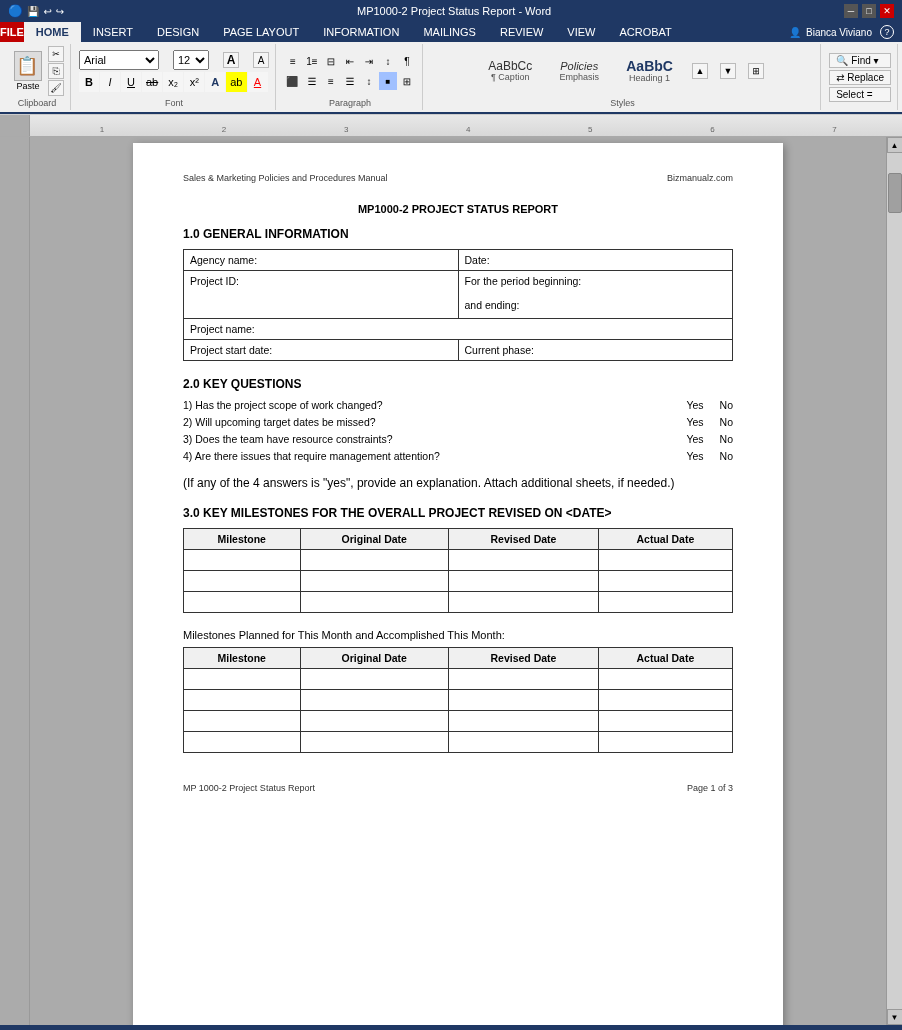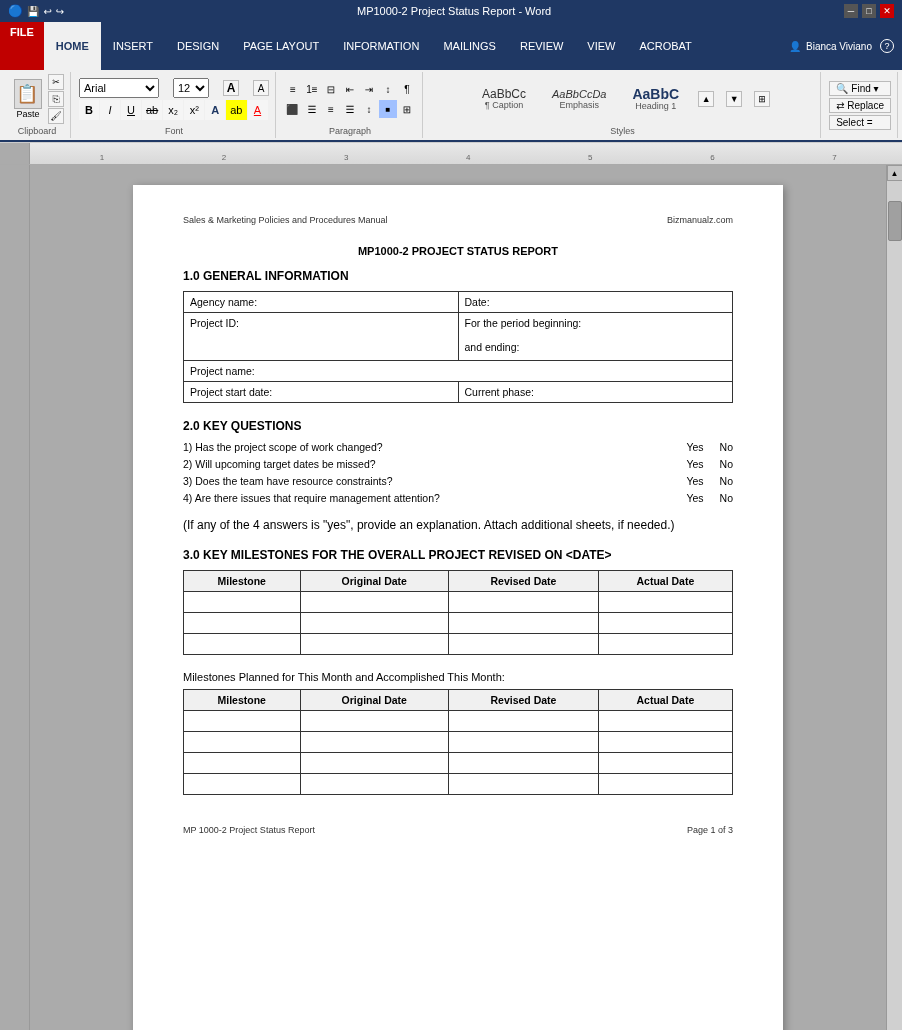--- a/index.html
+++ b/index.html
@@ -17,28 +17,28 @@
       font-size: 11px;
     }
     .title-bar-center { flex: 1; text-align: center; }
     .title-bar-controls { display: flex; gap: 4px; }
     .title-btn { width: 14px; height: 14px; background: #555; border: none; color: white; font-size: 9px; cursor: pointer; display: flex; align-items: center; justify-content: center; }
 
     
     .ribbon { background: #f0f0f0; border-bottom: 1px solid #ccc; }
     .ribbon-tabs { display: flex; background: #1f3864; }
     .ribbon-tab {
-      padding: 18px 12px;
+      padding: 4px 12px;
       color: white;
       font-size: 11px;
       cursor: pointer;
       font-weight: normal;
     }
     .ribbon-tab.active { background: #f0f0f0; color: #1f3864; font-weight: bold; }
-    .ribbon-tab.file-tab { background: #c00000; padding: 4px 10px; font-weight: bold; }
+    .ribbon-tab.file-tab { background: #c00000; padding: 4px 0; font-weight: bold; }
 
     .ribbon-content {
       display: flex;
       align-items: stretch;
       padding: 2px 4px;
       gap: 2px;
       background: #f0f0f0;
       border-bottom: 2px solid #1f3864;
       min-height: 72px;
     }
@@ -113,21 +113,21 @@
     .main-layout { display: flex; height: calc(100vh - 22px - 72px - 22px - 26px); }
 
     
     .left-margin { width: 30px; background: #ababab; border-right: 1px solid #999; }
 
     
     .doc-area {
       flex: 1;
       overflow-y: auto;
       background: #ababab;
-      padding: 20px 20px;
+      padding: 6px 20px;
     }
 
     
     .right-scrollbar { width: 16px; background: #e0e0e0; border-left: 1px solid #999; display: flex; flex-direction: column; align-items: center; }
     .scroll-arrow { width: 16px; height: 16px; background: #c8c8c8; border: 1px solid #999; display: flex; align-items: center; justify-content: center; font-size: 8px; cursor: pointer; }
     .scroll-track { flex: 1; width: 100%; background: #d0d0d0; position: relative; }
     .scroll-thumb { width: 14px; height: 40px; background: #a0a0a0; border: 1px solid #888; margin: 0 auto; margin-top: 20px; border-radius: 2px; }
 
     
     .page {
@@ -329,21 +329,21 @@
     </div>
 
     <div class="ribbon-group" style="flex:1;">
       <div class="ribbon-group-content" style="justify-content:flex-start;">
         <div style="display:flex;gap:12px;align-items:center;">
           <div class="style-box">
             <div class="style-preview" style="font-size:12px;color:#333;">AaBbCc</div>
             <div class="style-label">¶ Caption</div>
           </div>
           <div class="style-box">
-            <div class="style-preview" style="font-size:11px;font-style:italic;color:#333;">AaBbCcDa</div>
+            <div class="style-preview" style="font-size:11px;font-style:italic;color:#333;">Policies</div>
             <div class="style-label">Emphasis</div>
           </div>
           <div class="style-box">
             <div class="style-preview" style="font-size:14px;color:#1f3864;font-weight:bold;">AaBbC</div>
             <div class="style-label">Heading 1</div>
           </div>
           <button class="small-btn" style="height:16px;">▲</button>
           <button class="small-btn" style="height:16px;">▼</button>
           <button class="small-btn" style="height:16px;">⊞</button>
         </div>

